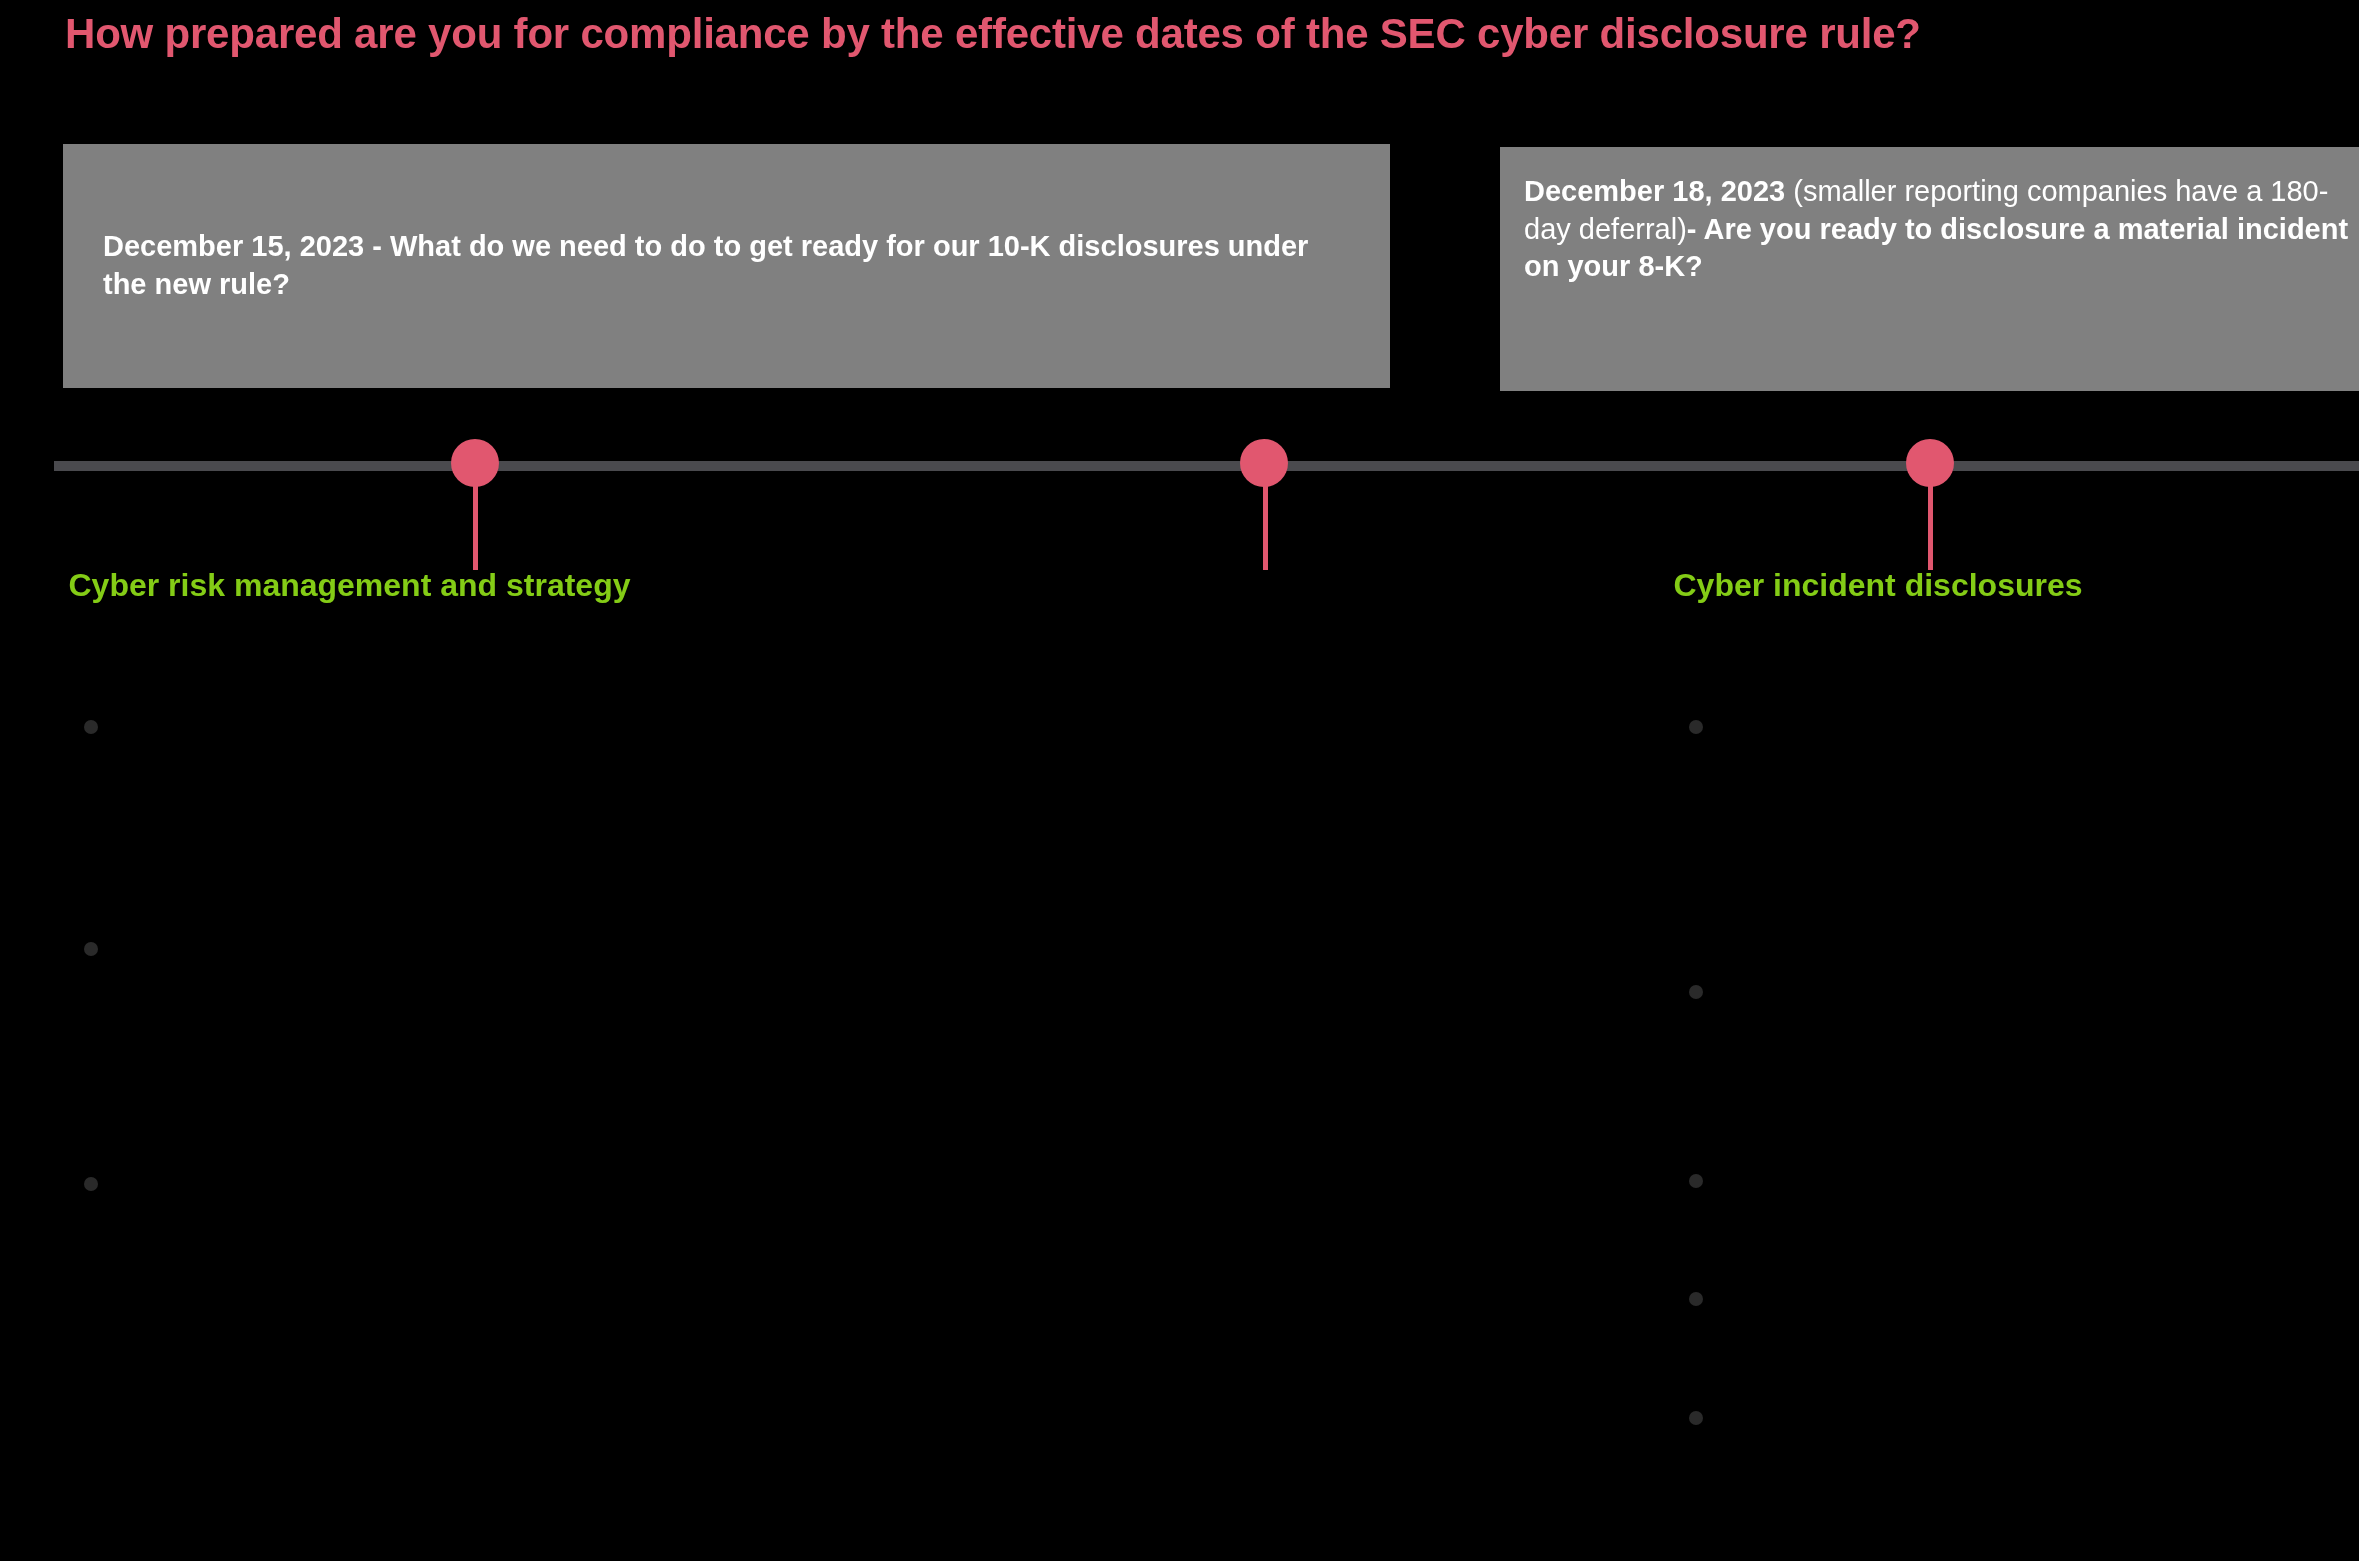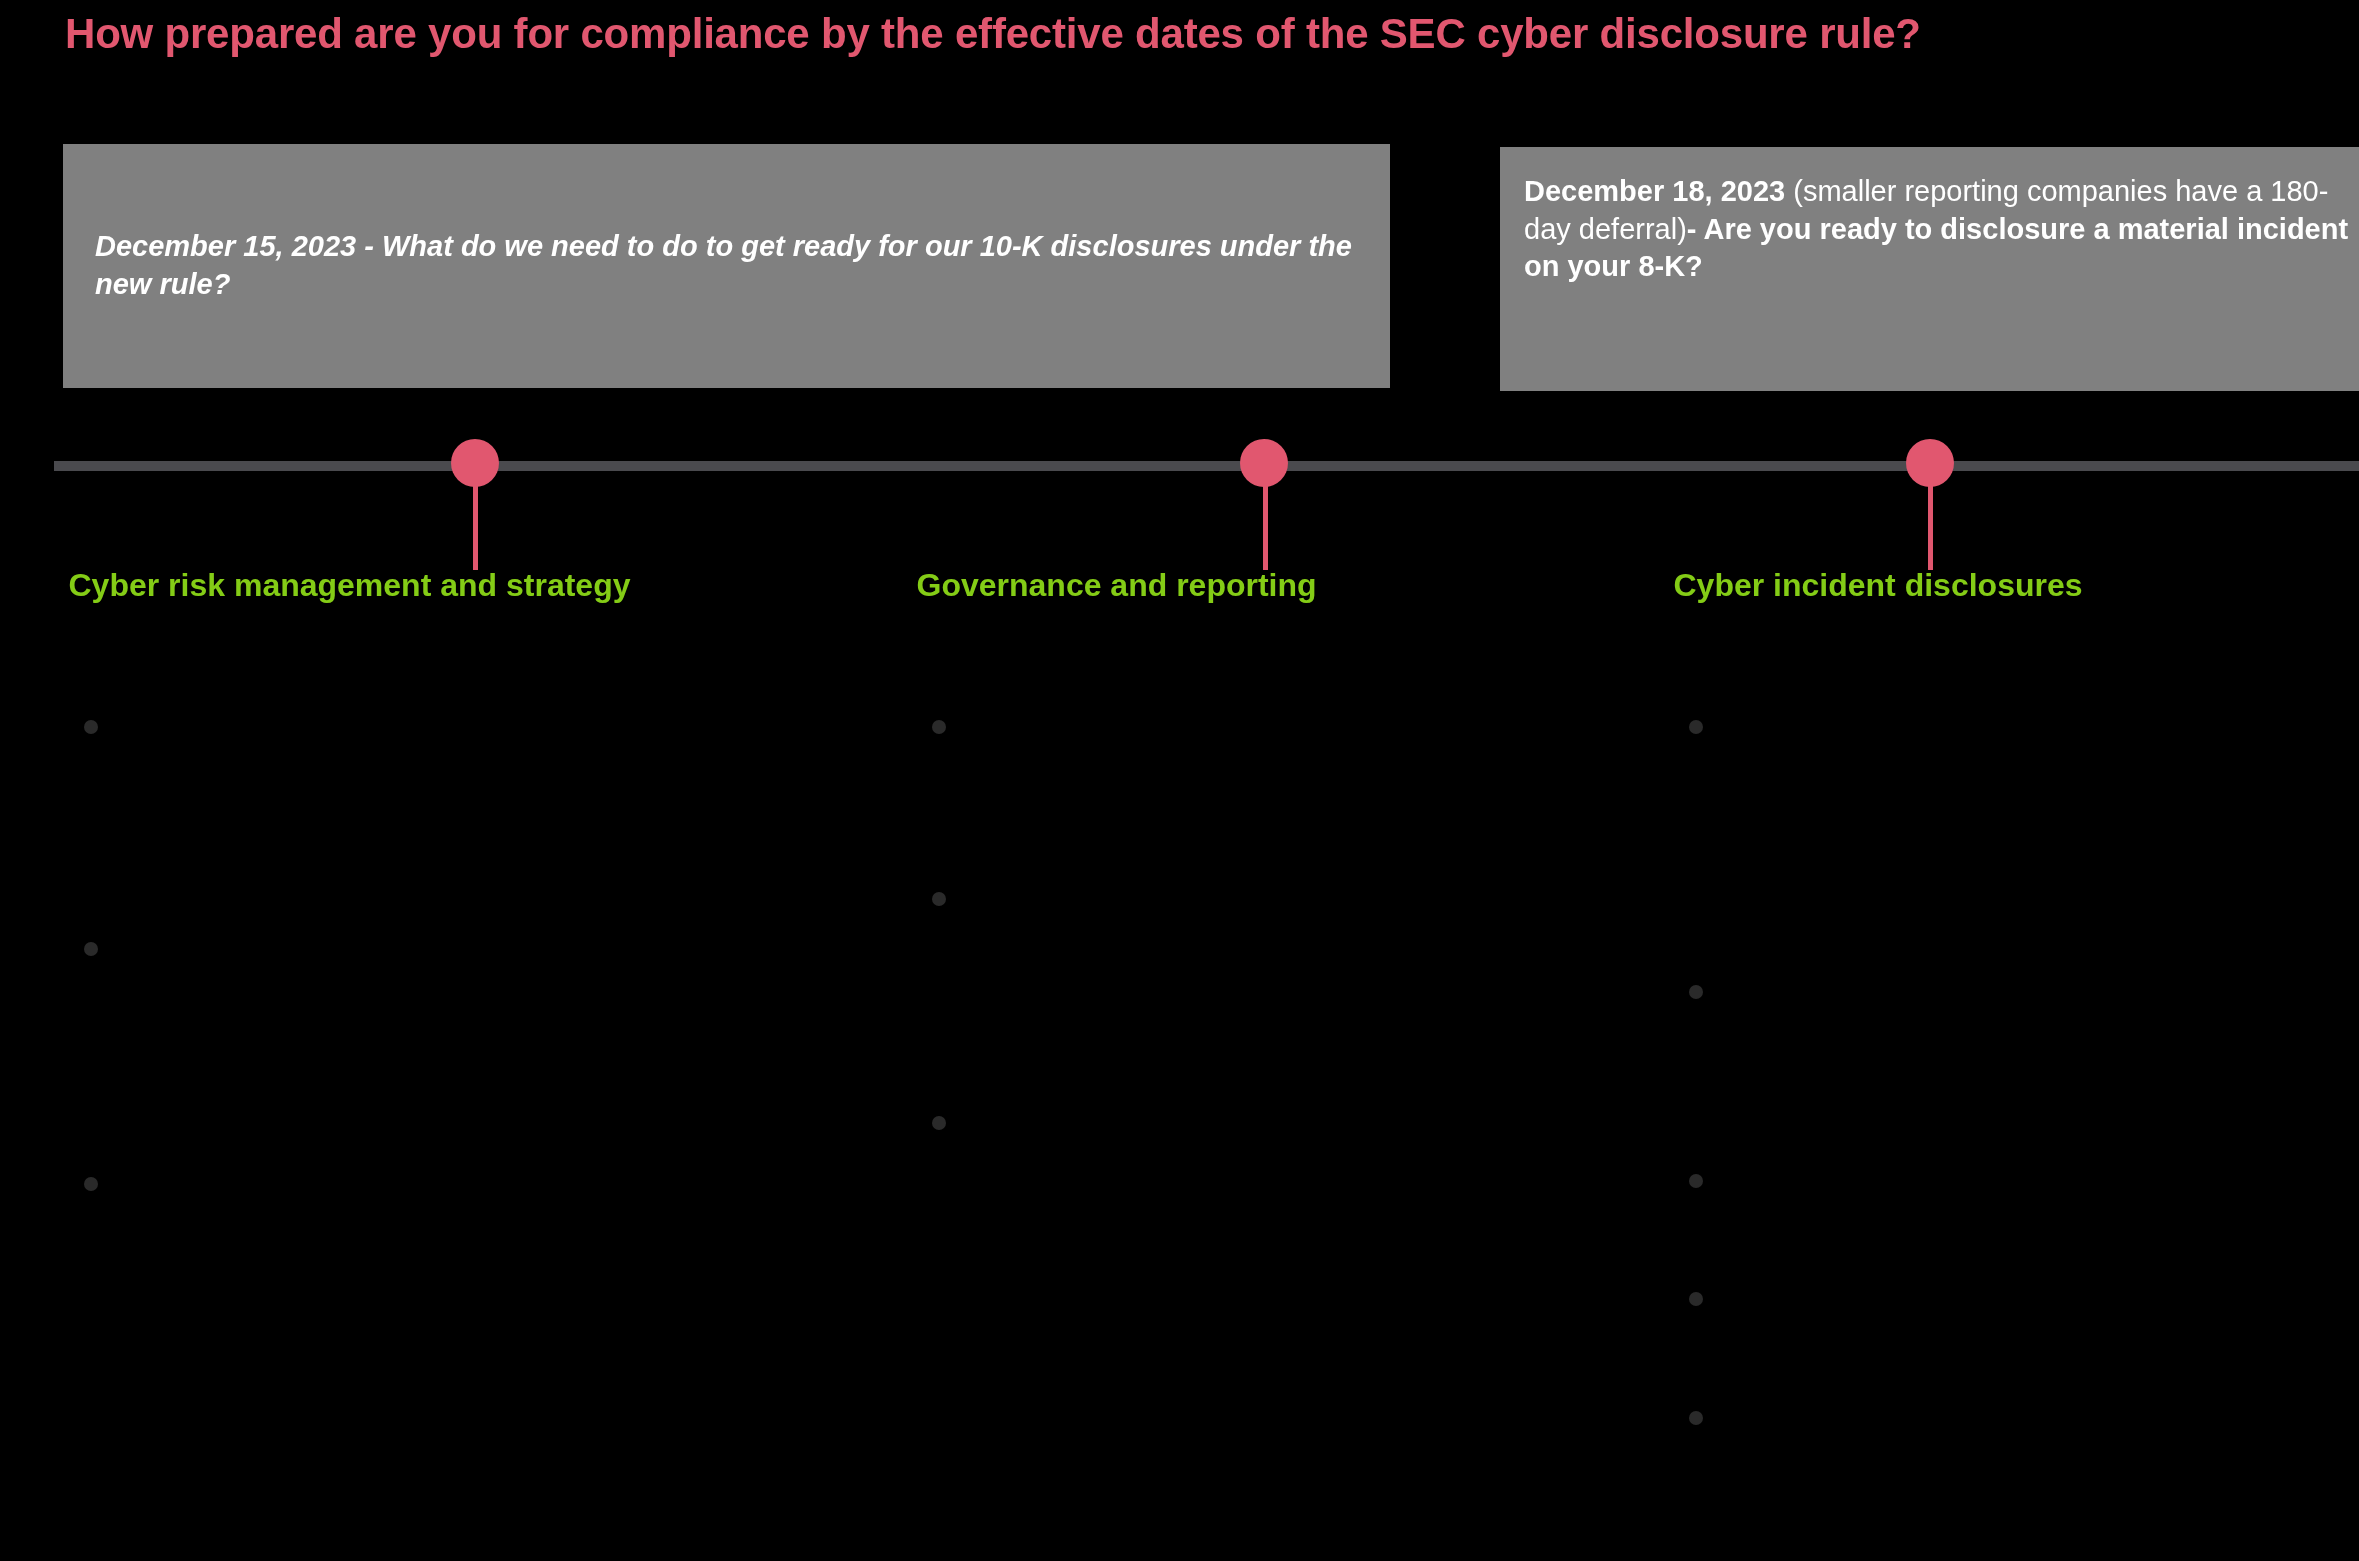--- a/index.html
+++ b/index.html
@@ -49,24 +49,23 @@
     line-height: 1.30;
     font-weight: normal;
   }
   .callout .b { font-weight: bold; }
 
   #callout-1 {
     left: 30px;
     top: 144px;
     width: 1327px;
     height: 244px;
-    padding: 0 32px;
+    padding: 0 40px;
     display: flex;
     align-items: center;
-    font-style: italic;
   }
   #callout-1 .ctext { font-weight: bold; }
 
   #callout-2 {
     left: 1467px;
     top: 147px;
     width: 874px;
     height: 244px;
     padding: 26px 24px 12px 24px;
   }
@@ -157,28 +156,20 @@
 
   <div class="col" id="col-1" style="left: 28px;">
     <div class="col-heading">Cyber risk management and strategy</div>
     <ul class="bullets" id="bullets-1">
         <li style="top: 82px;"></li>
         <li style="top: 304px;"></li>
         <li style="top: 539px;"></li>
       </ul>
   </div>
 
-  <div class="col" id="col-2" style="left: 876px;">
-    <div class="col-heading">Governance and reporting</div>
-    <ul class="bullets" id="bullets-2">
-        <li style="top: 82px;"></li>
-        <li style="top: 254px;"></li>
-        <li style="top: 478px;"></li>
-      </ul>
-  </div>
 
   <div class="col" id="col-3" style="left: 1633px;">
     <div class="col-heading">Cyber incident disclosures</div>
     <ul class="bullets" id="bullets-3">
         <li style="top: 82px;"></li>
         <li style="top: 347px;"></li>
         <li style="top: 536px;"></li>
         <li style="top: 654px;"></li>
         <li style="top: 773px;"></li>
         <li style="top: 943px;"></li>

